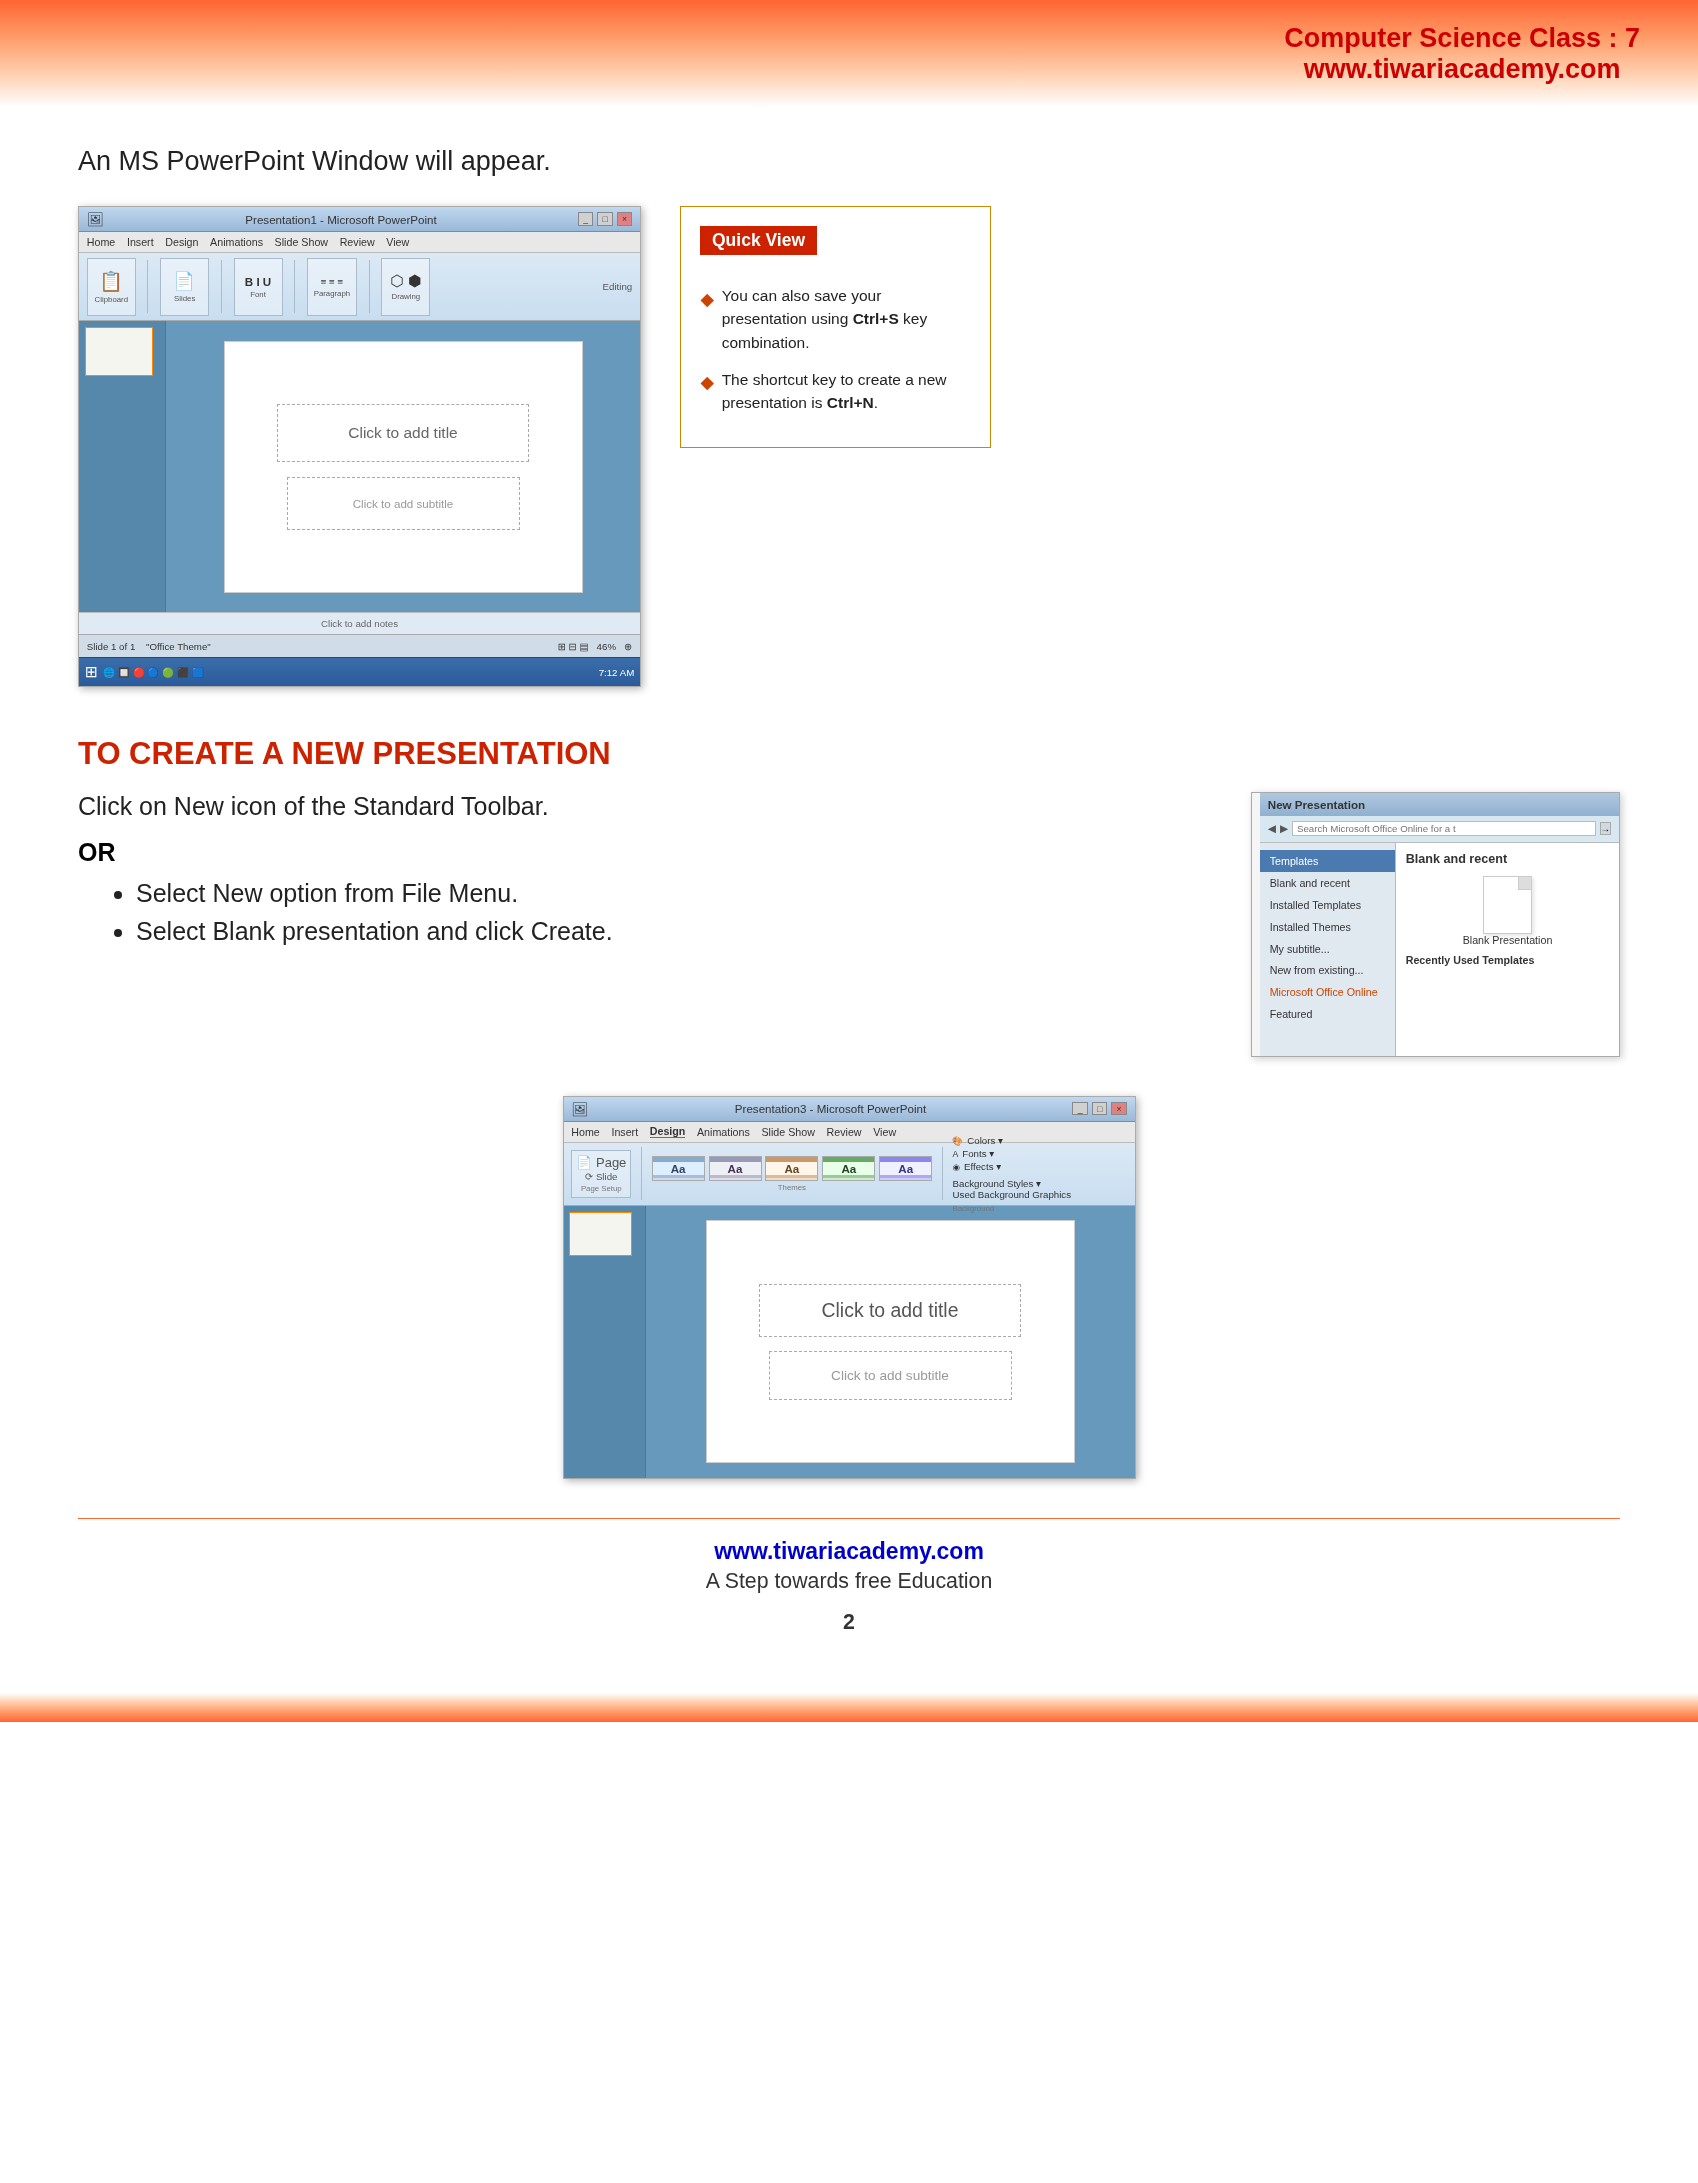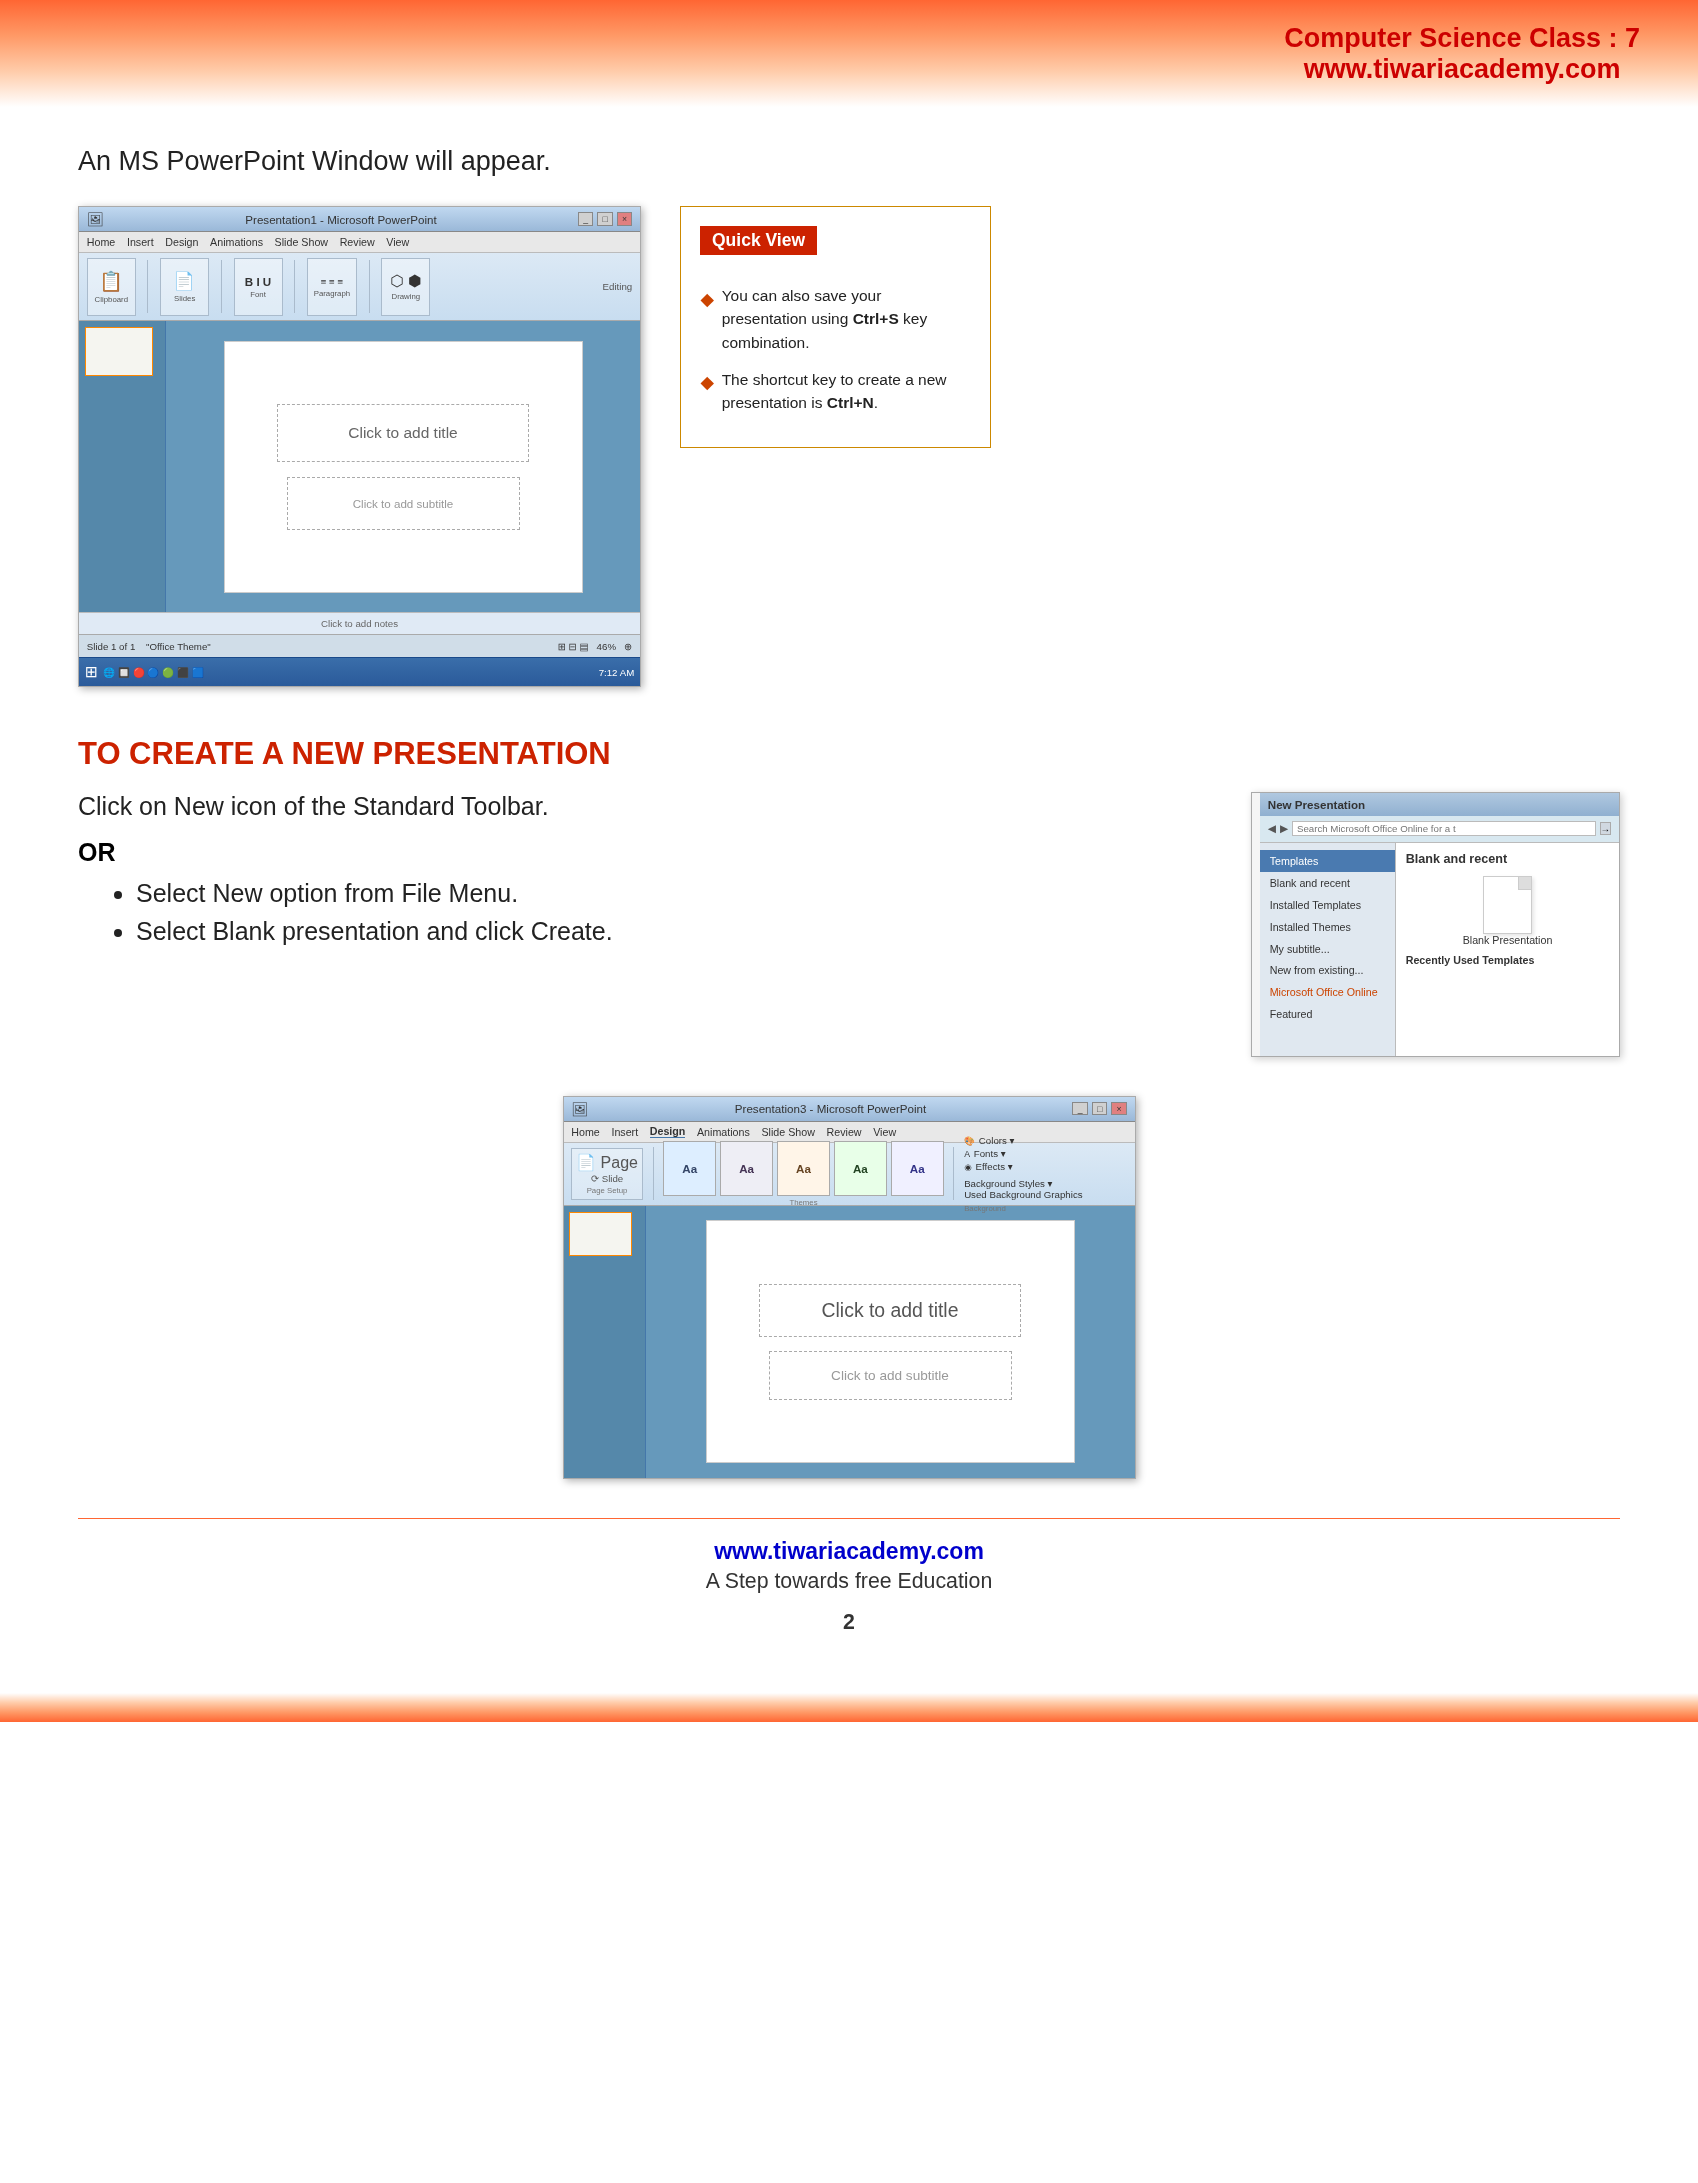--- a/index.html
+++ b/index.html
@@ -435,24 +435,24 @@
       display: flex;
       align-items: center;
       justify-content: center;
       font-size: 13.6px;
       color: #999;
     }
 
     
     .theme-block {
       width: 53px;
-      height: 55px;
+      height: 25px;
       border: 1px solid #aaa;
       display: flex;
-      flex-direction: row;
+      flex-direction: column;
       overflow: hidden;
       cursor: pointer;
     }
 
     .themes-group {
       display: flex;
       gap: 3.9px;
       align-items: center;
     }
 
@@ -714,21 +714,21 @@
         <span class="ppt-menu-item" style="border-bottom:1.9px solid #4477aa; font-weight:bold;">Design</span>
         <span class="ppt-menu-item">Animations</span>
         <span class="ppt-menu-item">Slide Show</span>
         <span class="ppt-menu-item">Review</span>
         <span class="ppt-menu-item">View</span>
       </div>
 
       <div class="ppt-ribbon2">
 
         <div style="display:flex;flex-direction:column;align-items:center;gap:1.9px;border:1px solid #aabbcc;padding:3.9px;background:rgba(255,255,255,0.3);">
-          <div style="font-size:16px;color:#555;">📄 Page</div>
+          <div style="font-size:13px;color:#555;">📄 Page</div>
           <div style="font-size:9.7px;color:#555;">⟳ Slide</div>
           <div style="font-size:7.8px;color:#777;">Page Setup</div>
         </div>
         <div class="ribbon-separator"></div>
 
         <div style="display:flex;flex-direction:column;align-items:center;gap:1.9px;">
           <div class="themes-group">
             <div class="theme-block" style="background:#ddeeff;">
               <div style="height:7.8px;background:#88aacc;"></div>
               <div style="flex:1;display:flex;align-items:center;justify-content:center;font-size:11.6px;font-weight:bold;color:#334466;">Aa</div>

